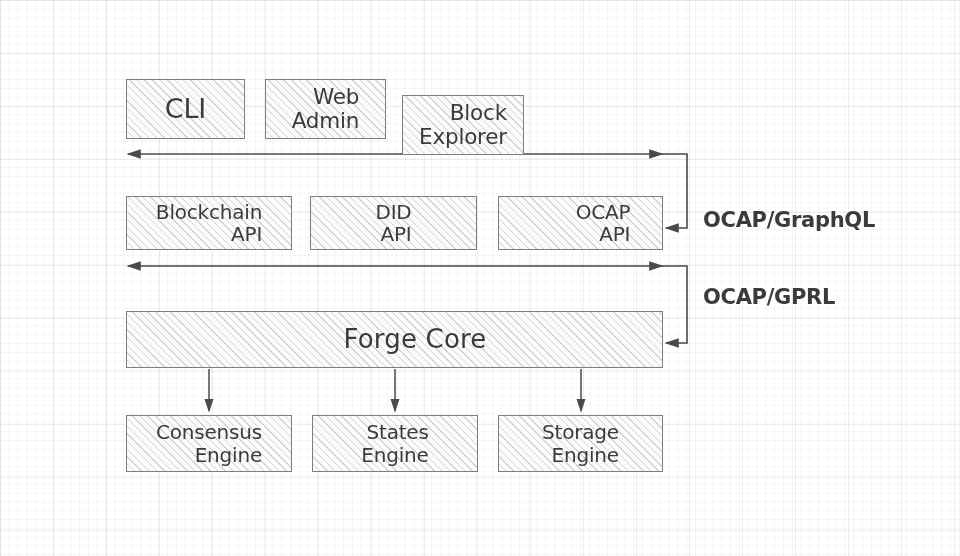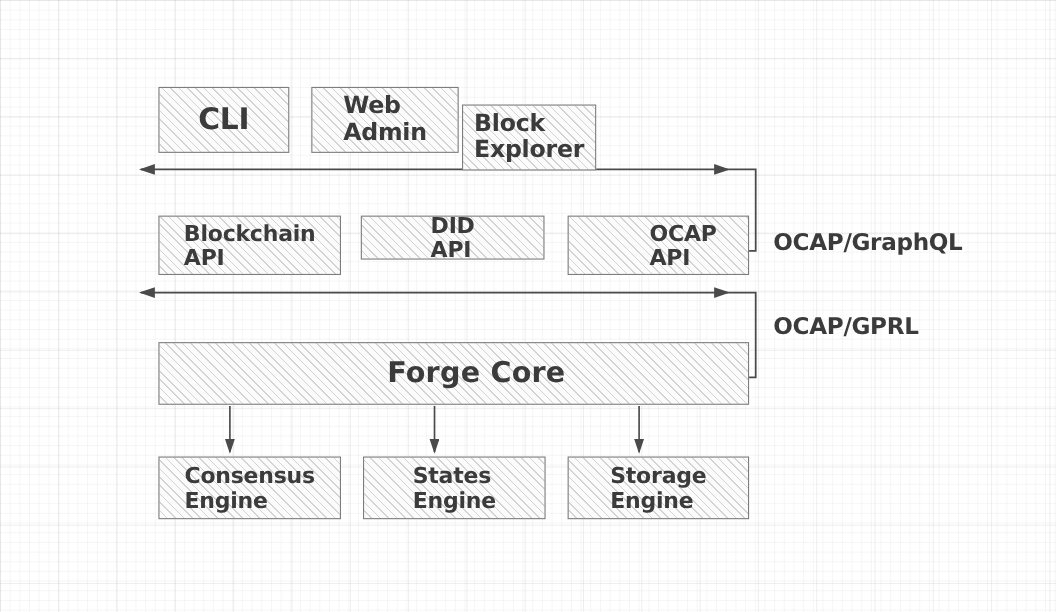--- a/index.html
+++ b/index.html
@@ -51,27 +51,26 @@
     background-image: repeating-linear-gradient(
       45deg,
       rgba(0,0,0,0.0) 0px,
       rgba(0,0,0,0.0) 4.4px,
       rgba(120,120,130,0.30) 4.4px,
       rgba(120,120,130,0.30) 5.4px
     );
     display: flex;
     align-items: center;
     justify-content: center;
-    text-align: left;
+    text-align: right;
     color: #3b3b3b;
-    font-weight: bold;
+    font-weight: normal;
     line-height: 1.12;
     letter-spacing: -0.2px;
     white-space: pre-line;
-    margin-left: 18px;
   }
   .node.t-lg  { font-size: 27px; }
   .node.t-md  { font-size: 21.5px; }
   .node.t-sm  { font-size: 20px; }
   .node.t-core{ font-size: 26px; letter-spacing: 0.2px; padding-left: 41px; }
 
   
   .edge-label {
     position: absolute;
     color: #3b3b3b;
@@ -103,28 +102,28 @@
     <line x1="128" y1="266" x2="662" y2="266" stroke="#4a4a4a" stroke-width="1.6" marker-start="url(#ah-start)" marker-end="url(#ah)"></line>
 
     <path d="M 662 266 L 687 266 L 687 343 L 666 343" fill="none" stroke="#4a4a4a" stroke-width="1.6" marker-end="url(#ah)"></path>
 
     <line x1="209" y1="369" x2="209" y2="411" stroke="#4a4a4a" stroke-width="1.5" marker-end="url(#ah)"></line>
     <line x1="395" y1="369" x2="395" y2="411" stroke="#4a4a4a" stroke-width="1.5" marker-end="url(#ah)"></line>
     <line x1="581" y1="369" x2="581" y2="411" stroke="#4a4a4a" stroke-width="1.5" marker-end="url(#ah)"></line>
   </svg>
 
   <div class="node t-lg" style="left:126px; top:79px; width:119px; height:60px;">CLI</div>
-  <div class="node t-md" style="left:265px; top:79px; width:134px; height:60px;">Web
+  <div class="node t-md" style="left:265px; top:79px; width:121px; height:60px;">Web
 Admin</div>
   <div class="node t-md" style="left:402px; top:95px; width:122px; height:60px;">Block
 Explorer</div>
 
   <div class="node t-sm" style="left:126px; top:196px; width:166px; height:54px;">Blockchain
 API</div>
-  <div class="node t-sm" style="left:310px; top:196px; width:167px; height:40px;">DID
+  <div class="node t-sm" style="left:310px; top:196px; width:167px; height:54px;">DID
 API</div>
   <div class="node t-sm" style="left:498px; top:196px; width:165px; height:54px;padding-left:45px;">OCAP
 API</div>
 
   <div class="node t-core" style="left:126px; top:311px; width:537px; height:57px;">Forge Core</div>
 
   <div class="node t-sm" style="left:126px; top:415px; width:166px; height:57px;">Consensus
 Engine</div>
   <div class="node t-sm" style="left:312px; top:415px; width:166px; height:57px;">States
 Engine</div>

